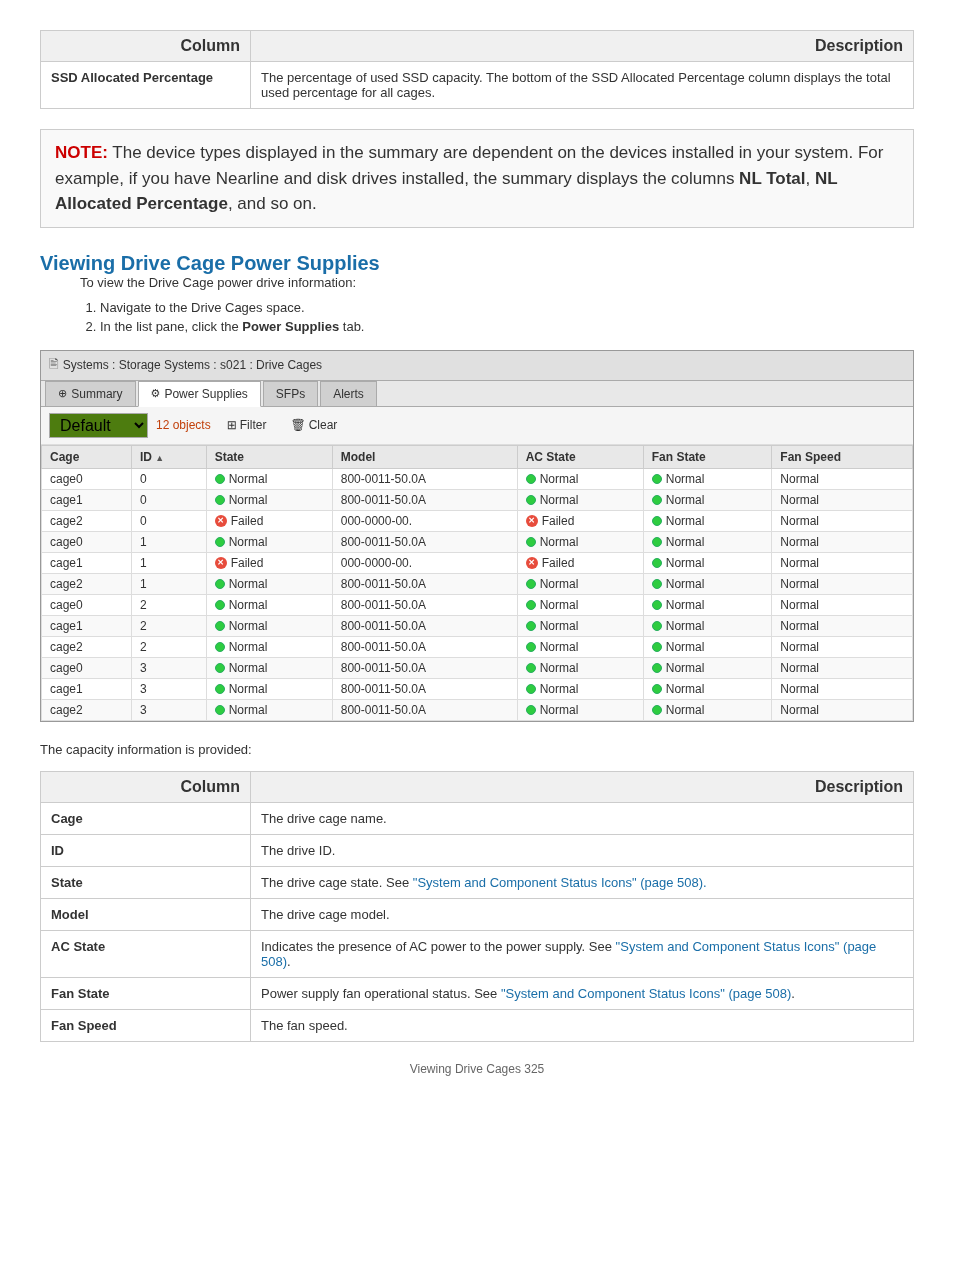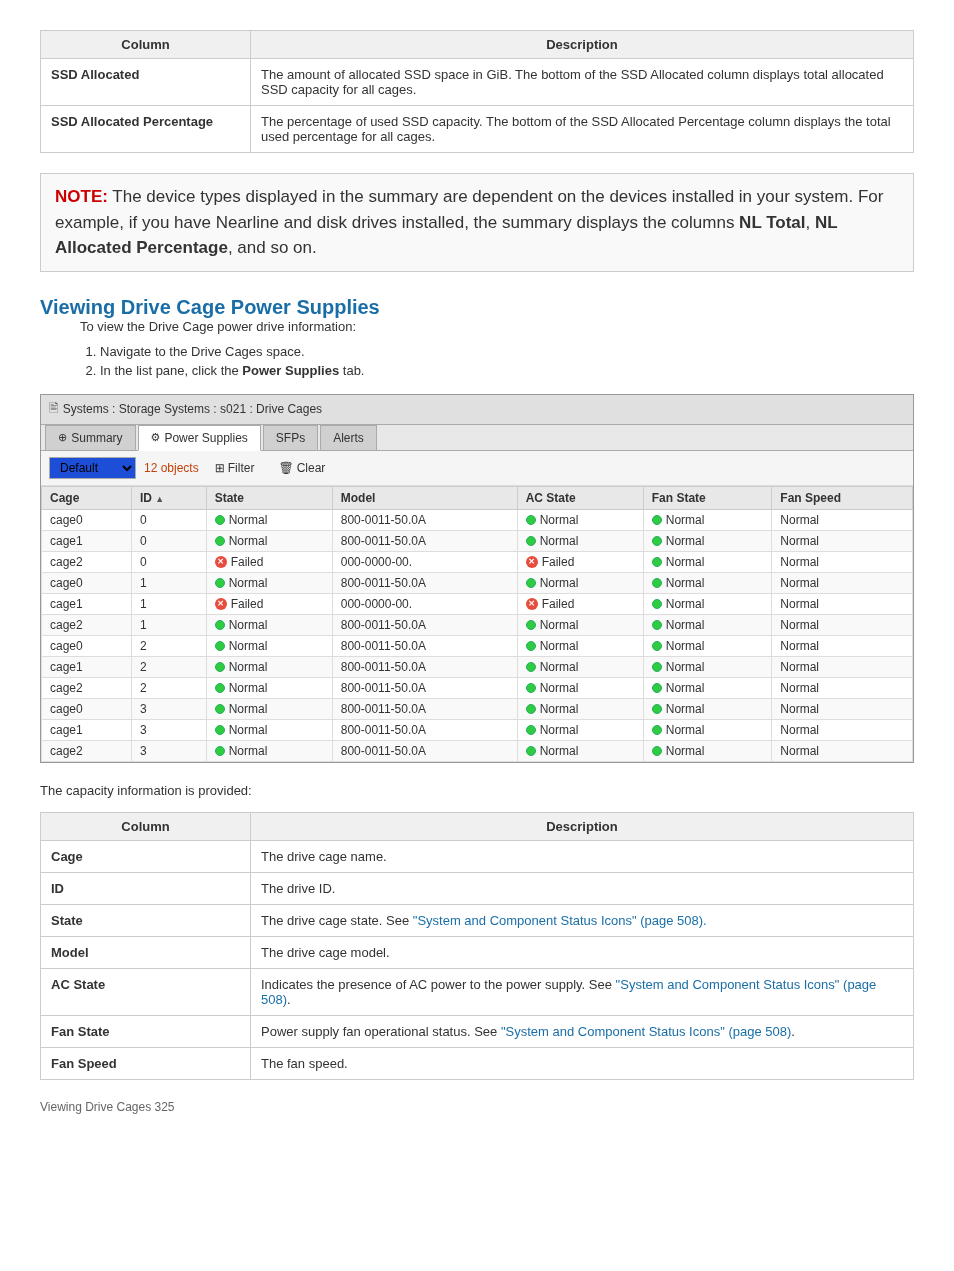--- a/index.html
+++ b/index.html
@@ -15,23 +15,23 @@
     
     .desc-table {
       width: 100%;
       border-collapse: collapse;
       margin-bottom: 20px;
     }
     .desc-table th {
       background: #f0f0f0;
       border: 1px solid #ccc;
       padding: 6px 10px;
-      text-align: center;
+      text-align: right;
       font-weight: bold;
-      font-size: 13px;
+      font-size: 16px;
     }
     .desc-table td {
       border: 1px solid #ccc;
       padding: 8px 10px;
       vertical-align: top;
       font-size: 13px;
     }
     .desc-table td:first-child {
       font-weight: bold;
       width: 210px;
@@ -131,22 +131,22 @@
       display: flex;
       align-items: center;
       padding: 6px 8px;
       background: #f5f5f5;
       border-bottom: 1px solid #ddd;
       gap: 8px;
     }
     .toolbar-select {
       padding: 2px 20px 2px 6px;
       border: 1px solid #aaa;
-      background: #1d4ed8;
-      font-size: 12px;
+      background: #4d7c0f;
+      font-size: 16px;
       appearance: auto;
     }
     .object-count {
       font-size: 12px;
       color: #c2410c;
     }
     .toolbar-btn {
       display: flex;
       align-items: center;
       gap: 3px;
@@ -219,21 +219,21 @@
     }
 
     
     .following-text {
       font-size: 13px;
       margin-bottom: 14px;
     }
 
     
     .page-footer {
-      text-align: left;
+      text-align: center;
       font-size: 12px;
       color: #666;
       margin-top: 20px;
     }
 
     
     .link {
       color: #1a6ea8;
       text-decoration: none;
     }
@@ -242,24 +242,20 @@
 <body>
 
 <table class="desc-table">
   <thead>
     <tr>
       <th>Column</th>
       <th>Description</th>
     </tr>
   </thead>
   <tbody id="top-table-body">
-      <tr>
-    <td>SSD Allocated</td>
-    <td>The amount of allocated SSD space in GiB. The bottom of the SSD Allocated column displays total allocated SSD capacity for all cages.</td>
-  </tr>
       <tr>
     <td>SSD Allocated Percentage</td>
     <td>The percentage of used SSD capacity. The bottom of the SSD Allocated Percentage column displays the total used percentage for all cages.</td>
   </tr>
     </tbody>
 </table>
 
 <div class="note-box">
   <span class="note-label">NOTE:</span>
   <span> The device types displayed in the summary are dependent on the devices installed in your system. For example, if you have Nearline and disk drives installed, the summary displays the columns <strong>NL Total</strong>, <strong>NL Allocated Percentage</strong>, and so on.</span>

